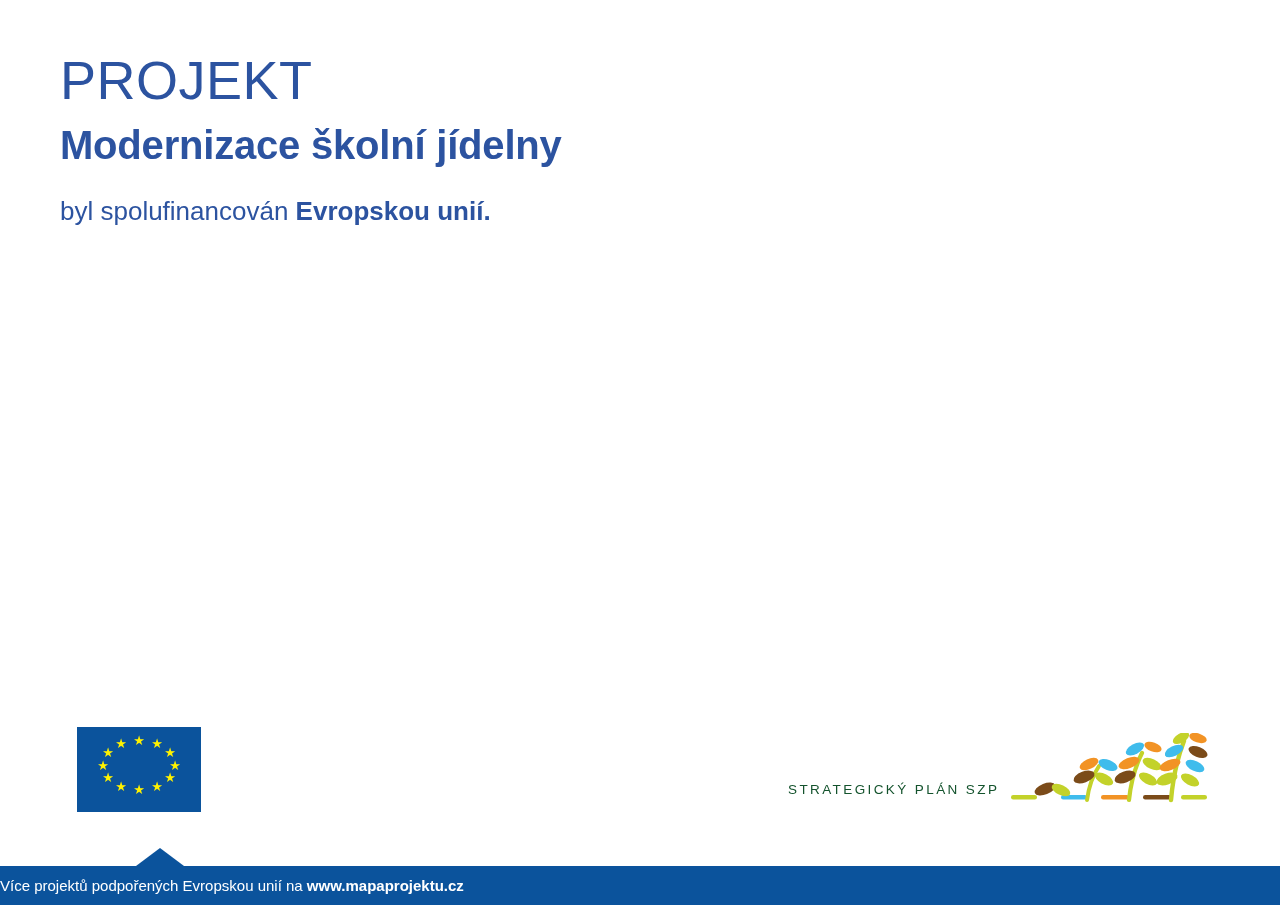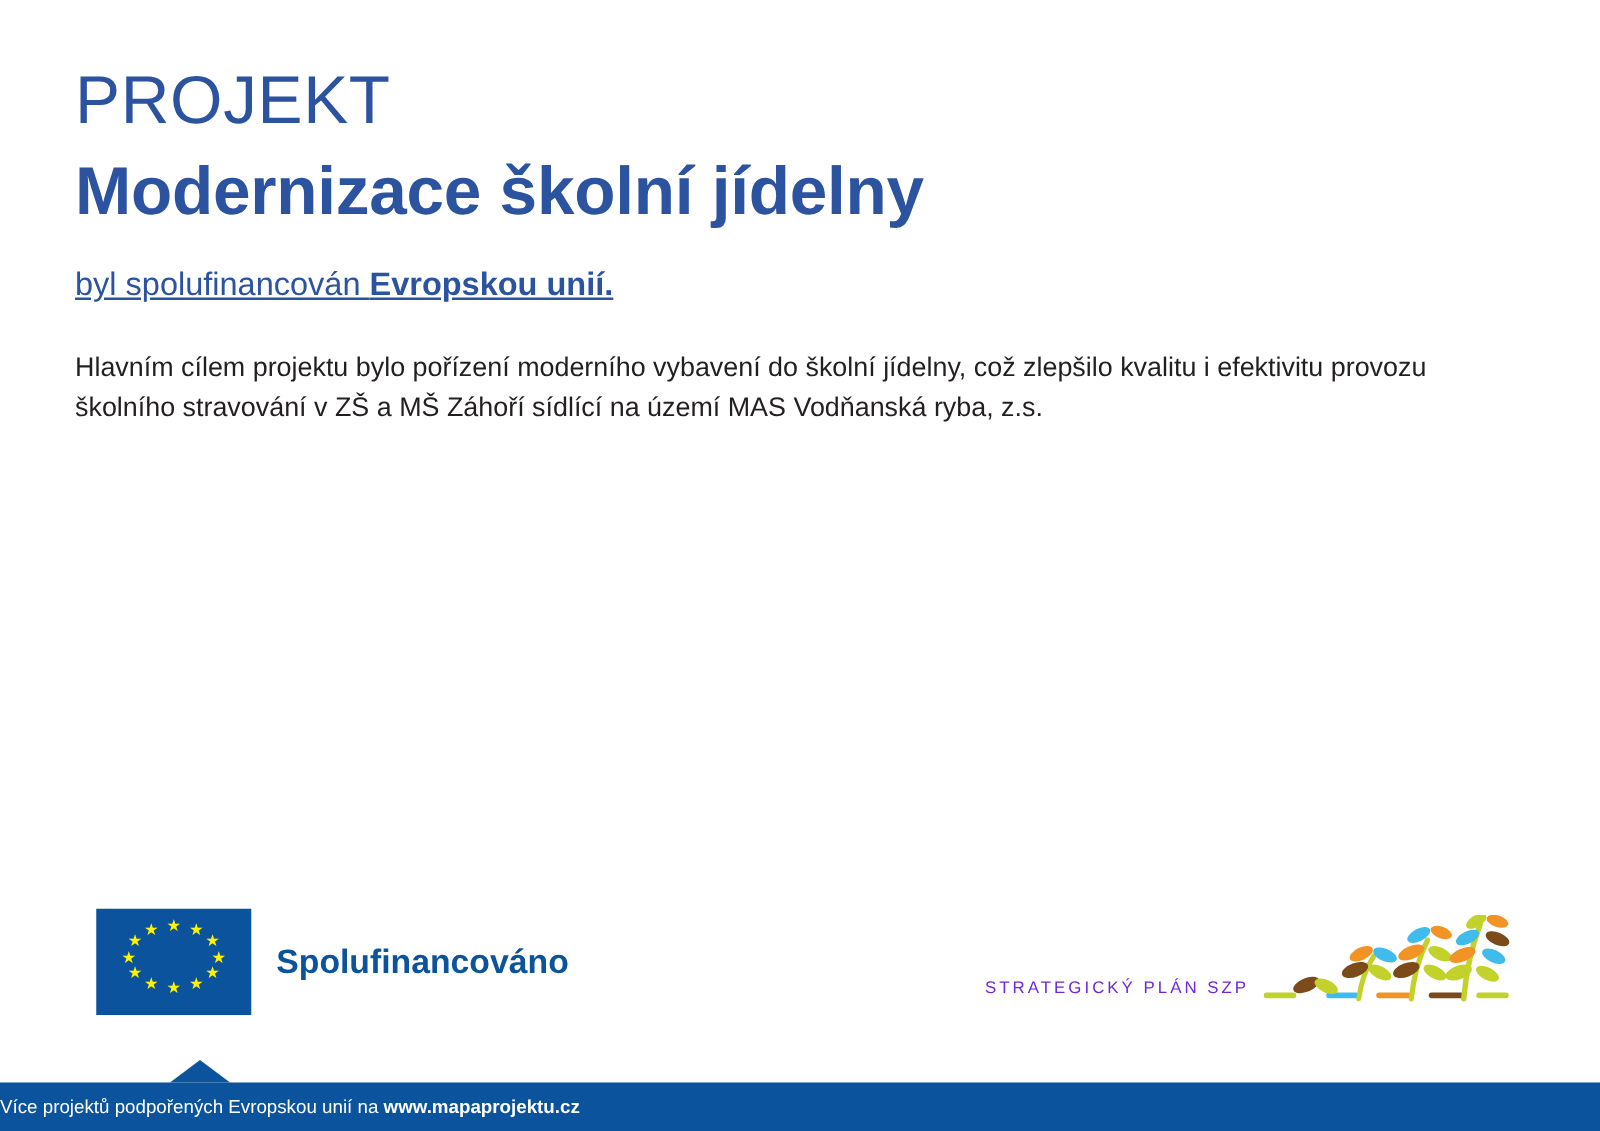--- a/index.html
+++ b/index.html
@@ -34,36 +34,35 @@
     font-size: 54px;
     line-height: 1.05;
     font-weight: 300;
     color: #2C53A0;
     letter-spacing: 0.5px;
     margin: 0 0 14px 0;
     white-space: nowrap;
   }
 
   .headline {
-    font-size: 54px;
+    font-size: 40px;
     line-height: 1.12;
     font-weight: 700;
     color: #2C53A0;
     margin: 0 0 28px 0;
     letter-spacing: -0.2px;
     white-space: nowrap;
   }
 
   .subtitle {
     font-size: 26px;
     line-height: 1.25;
     color: #2C53A0;
     font-weight: 400;
     margin: 16px 0 34px 0;
-    text-decoration: underline;
   }
   .subtitle .strong {
     font-weight: 700;
   }
 
   .body-text {
     font-size: 21.5px;
     line-height: 1.5;
     color: #231F20;
     font-weight: 400;
@@ -119,21 +118,21 @@
     position: absolute;
     left: 788px;
     top: 20px;
     display: flex;
     align-items: flex-end;
     height: 80px;
   }
   .szp-word {
     font-size: 13.5px;
     letter-spacing: 2.4px;
-    color: #6d28d9;
+    color: #14532d;
     font-weight: 400;
     white-space: nowrap;
     padding-bottom: 18px;
   }
   .szp-art {
     margin-left: 10px;
   }
 
   
   .footer {
@@ -170,42 +169,40 @@
 </style>
 </head>
 <body>
 
 <div class="poster">
 
   <div class="content">
     <p class="kicker">PROJEKT</p>
     <h1 class="headline">Modernizace školní jídelny</h1>
     <p class="subtitle"><span>byl spolufinancován </span><span class="strong">Evropskou unií.</span></p>
-    <p class="body-text">Hlavním cílem projektu bylo pořízení moderního vybavení do školní jídelny, což zlepšilo kvalitu i efektivitu provozu školního stravování v ZŠ a MŠ Záhoří sídlící na území MAS Vodňanská ryba, z.s.</p>
   </div>
 
   <div class="logos">
 
     <div class="eu-lockup">
       <div class="eu-flag">
         <span class="star" style="left:50%;  top:16.5%;">★</span>
         <span class="star" style="left:64.5%; top:20.4%;">★</span>
         <span class="star" style="left:75%;   top:31%;">★</span>
         <span class="star" style="left:79%;   top:45.5%;">★</span>
         <span class="star" style="left:75%;   top:60%;">★</span>
         <span class="star" style="left:64.5%; top:70.6%;">★</span>
         <span class="star" style="left:50%;   top:74.5%;">★</span>
         <span class="star" style="left:35.5%; top:70.6%;">★</span>
         <span class="star" style="left:25%;   top:60%;">★</span>
         <span class="star" style="left:21%;   top:45.5%;">★</span>
         <span class="star" style="left:25%;   top:31%;">★</span>
         <span class="star" style="left:35.5%; top:20.4%;">★</span>
       </div>
       <div class="eu-caption">
-        <div>Spolufinancováno</div>
       </div>
     </div>
 
     <div class="szp-lockup">
       <div class="szp-word">STRATEGICKÝ PLÁN SZP</div>
       <div class="szp-art">
         <svg width="200" height="78" viewBox="0 0 200 78" xmlns="http://www.w3.org/2000/svg" aria-hidden="true">
 
           <rect x="2" y="62" width="26" height="4.5" rx="2.2" fill="#C3D22A"></rect>
           <rect x="52" y="62" width="26" height="4.5" rx="2.2" fill="#3FBCEC"></rect>

